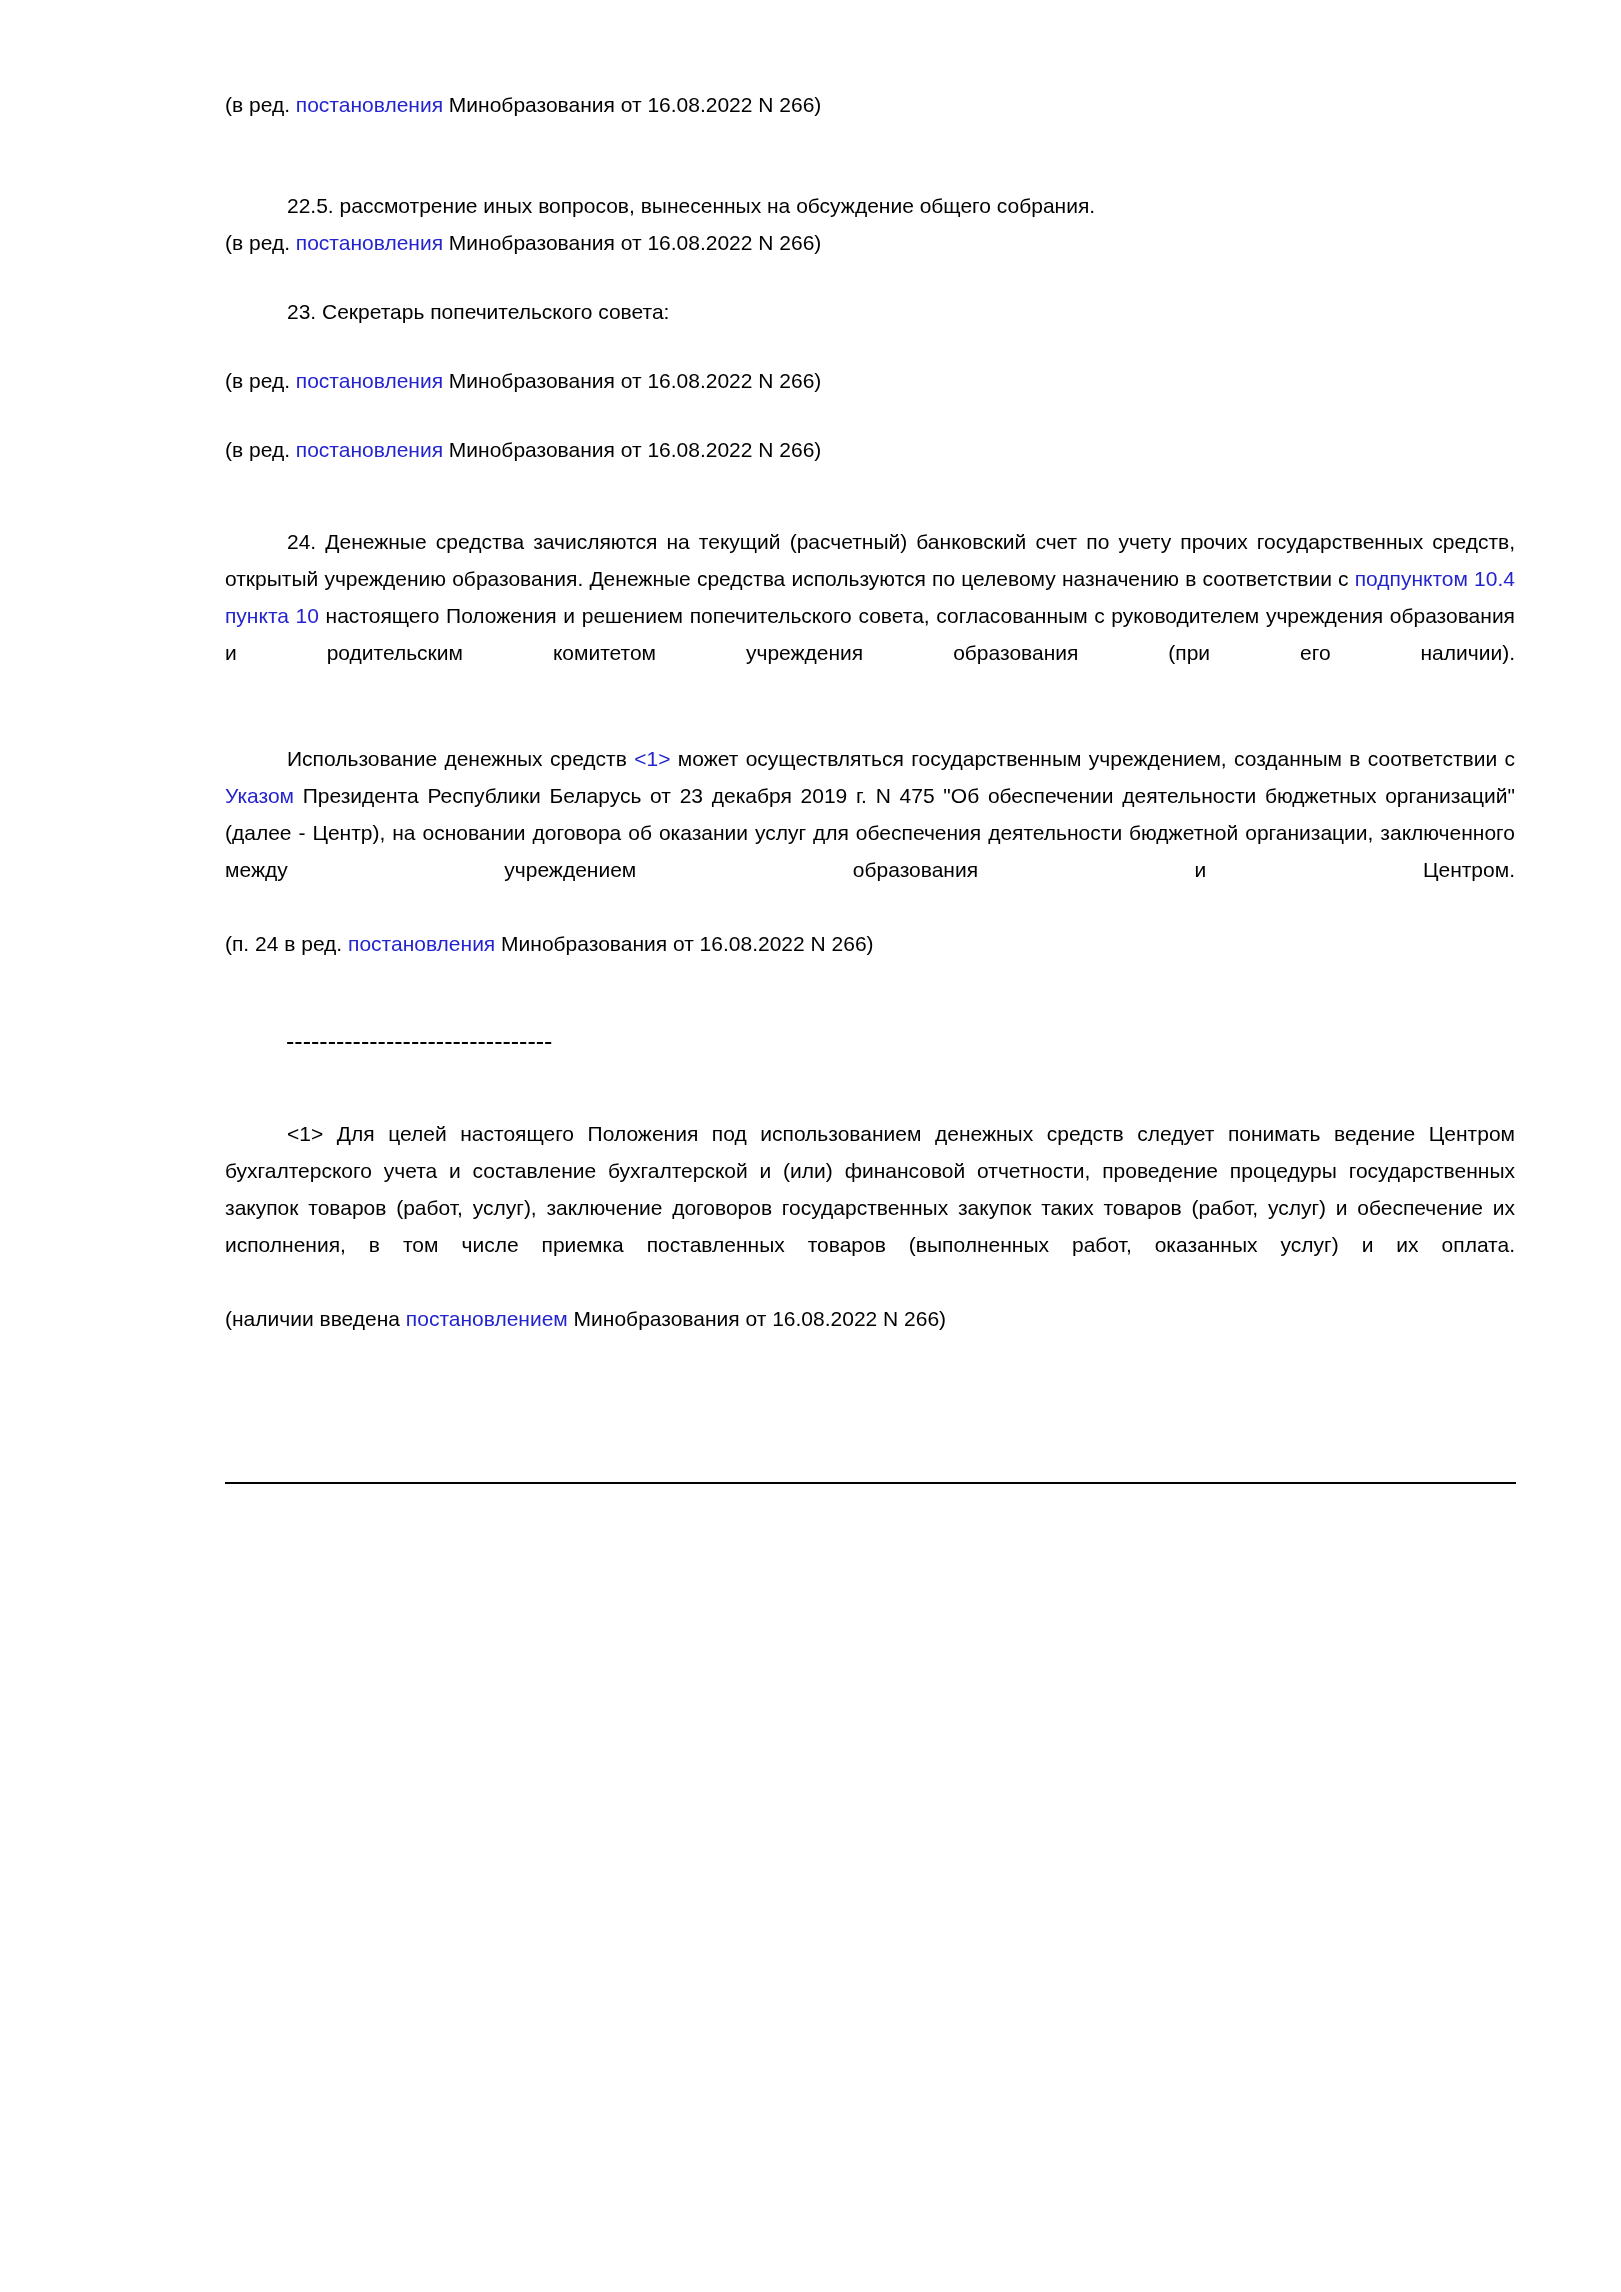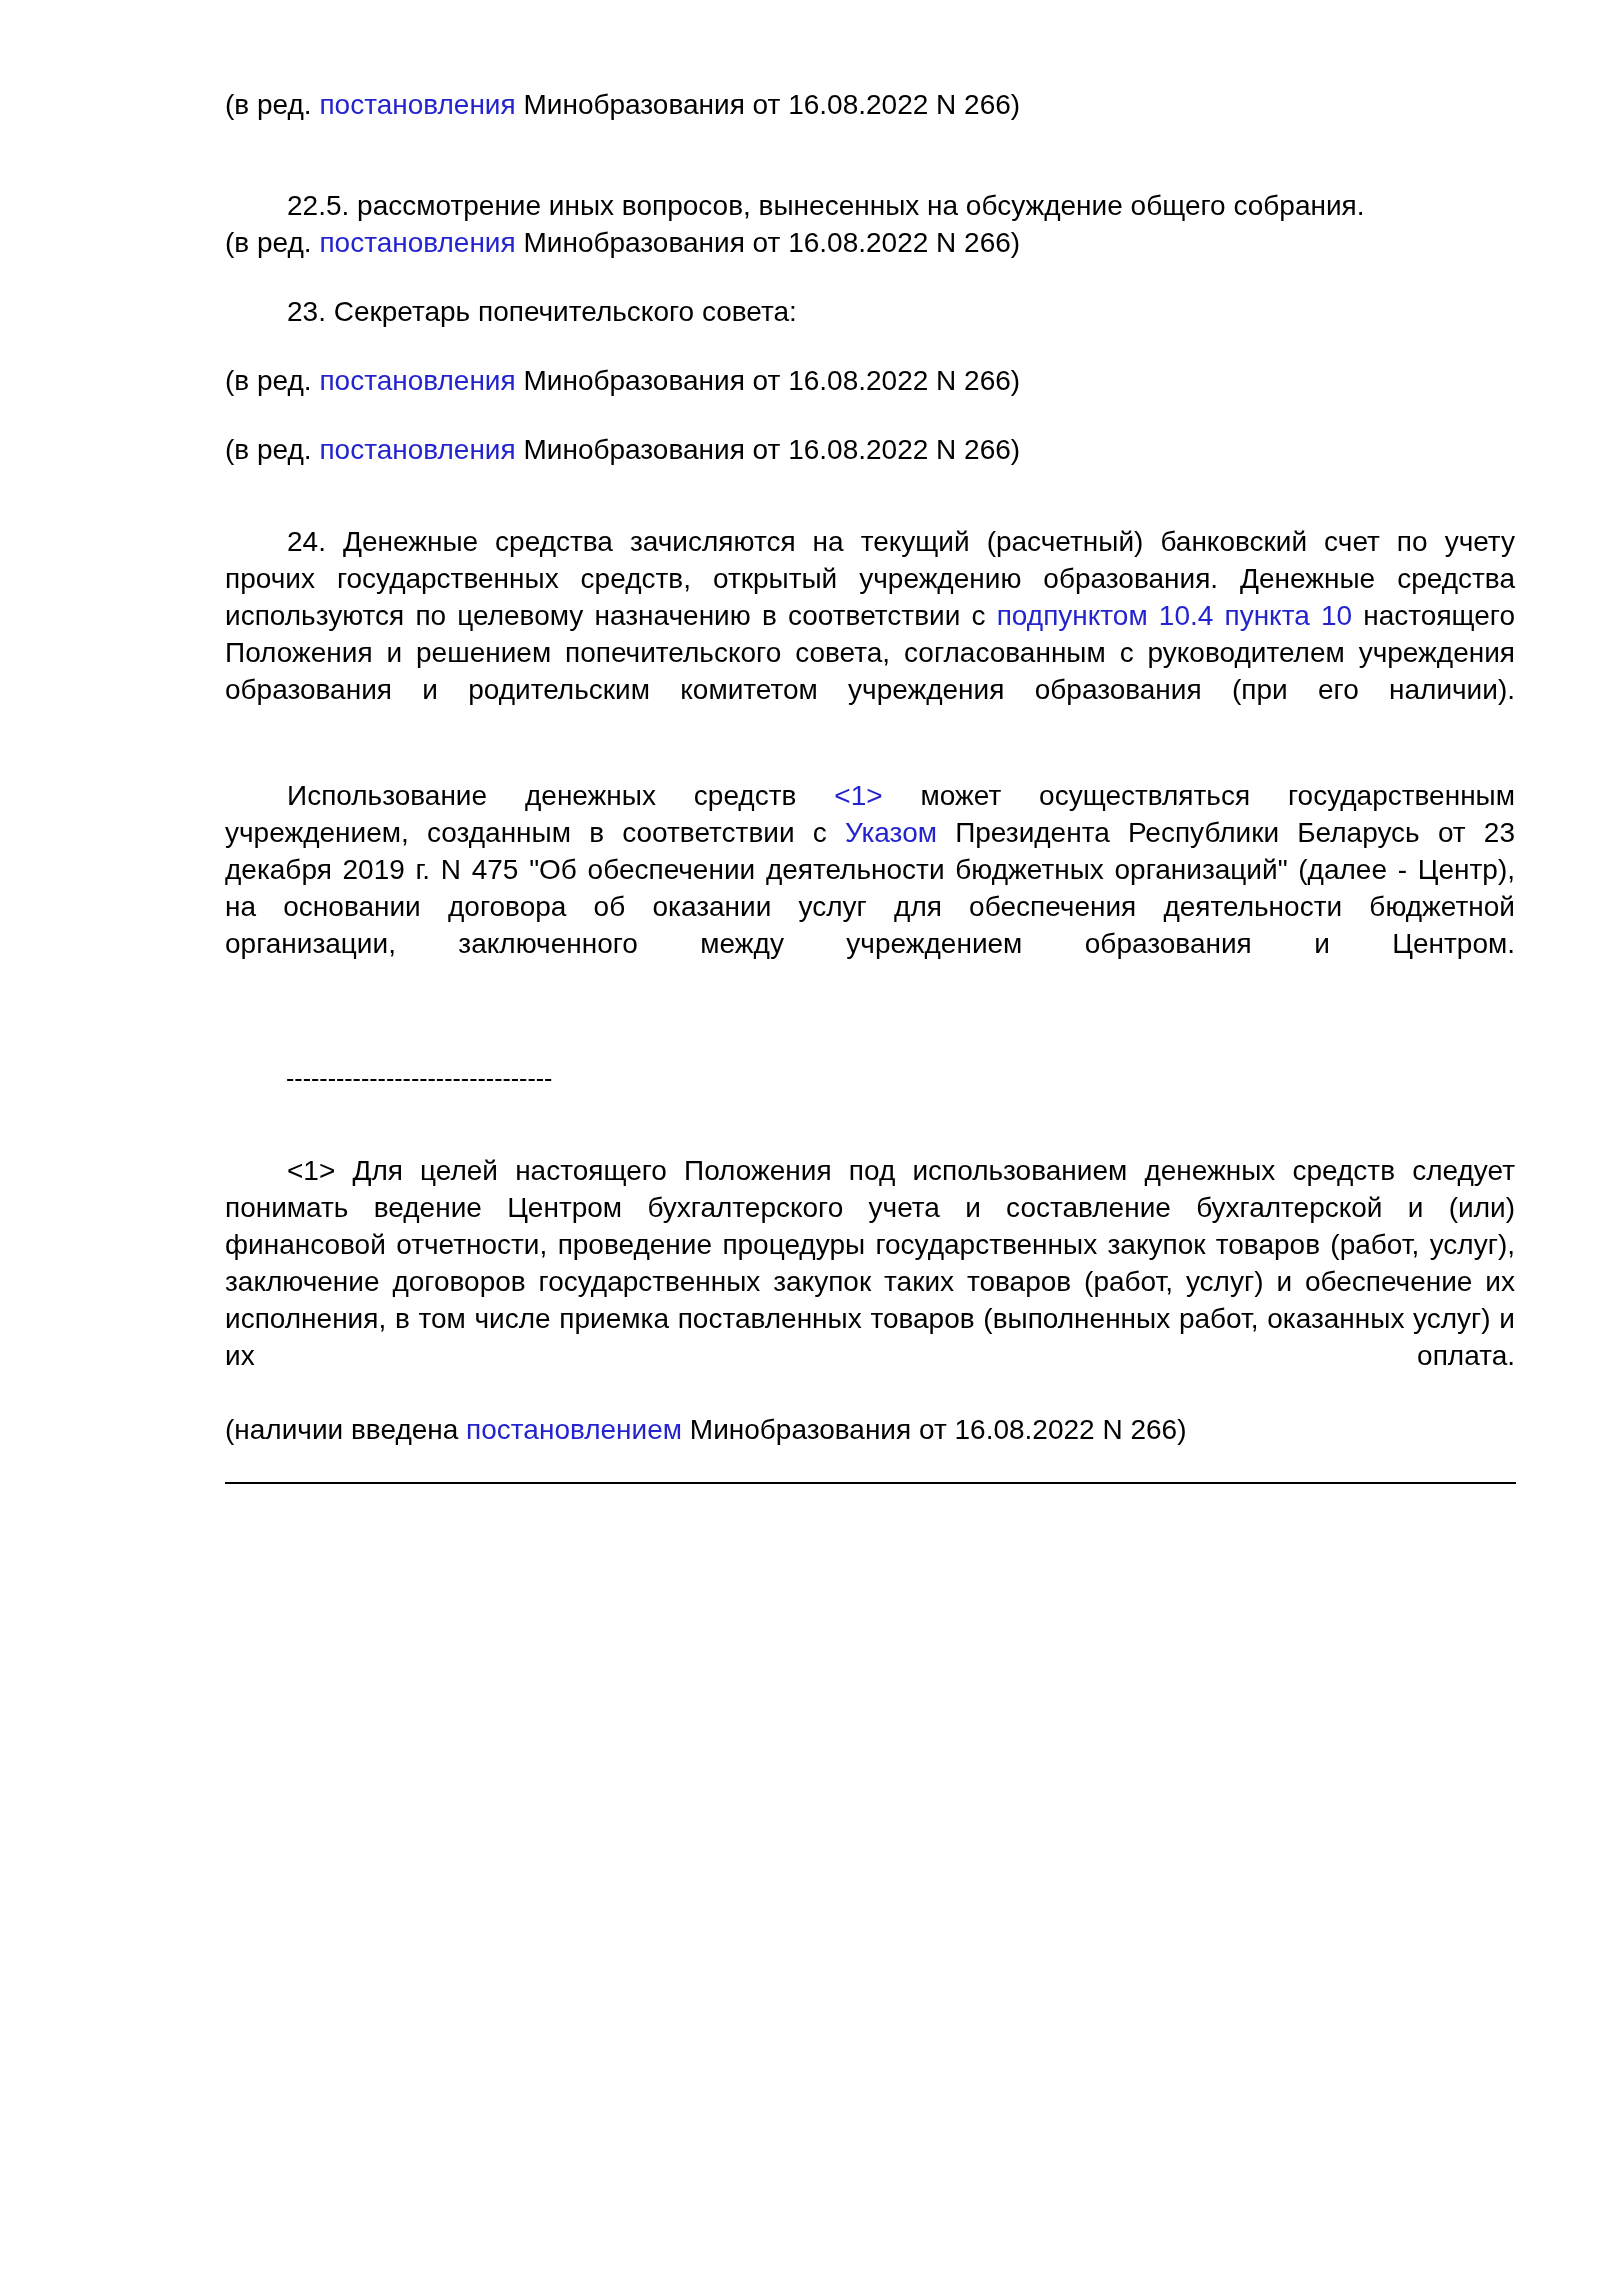--- a/index.html
+++ b/index.html
@@ -20,21 +20,21 @@
     box-sizing: border-box;
     overflow: hidden;
   }
   .content {
     position: absolute;
     left: 225px;
     top: 86px;
     width: 1290px;
   }
   .para {
-    font-size: 28px;
+    font-size: 21px;
     line-height: 37px;
     color: #000000;
     margin: 0;
     text-align: justify;
     text-justify: inter-word;
     word-spacing: 0px;
   }
   .para.indent {
     text-indent: 62px;
   }
@@ -110,20 +110,21 @@
     <p class="para noindent nostretch"><span>(в ред. </span><a class="lnk" href="#">постановления</a><span> Минобразования от 16.08.2022 N 266)</span></p>
 
     <div class="gap-lg"></div>
 
     <p class="para indent"><span>24. Денежные средства зачисляются на текущий (расчетный) банковский счет по учету прочих государственных средств, открытый учреждению образования. Денежные средства используются по целевому назначению в соответствии с </span><a class="lnk" href="#">подпунктом 10.4 пункта 10</a><span> настоящего Положения и решением попечительского совета, согласованным с руководителем учреждения образования и родительским комитетом учреждения образования (при его наличии).</span></p>
 
     <div class="gap-md"></div>
 
     <p class="para indent"><span>Использование денежных средств </span><a class="fnref" href="#">&lt;1&gt;</a><span> может осуществляться государственным учреждением, созданным в соответствии с </span><a class="lnk" href="#">Указом</a><span> Президента Республики Беларусь от 23 декабря 2019 г. N 475 "Об обеспечении деятельности бюджетных организаций" (далее - Центр), на основании договора об оказании услуг для обеспечения деятельности бюджетной организации, заключенного между учреждением образования и Центром.</span></p>
 
+    <p class="para noindent nostretch"><span>(п. 24 в ред. </span><a class="lnk" href="#">постановления</a><span> Минобразования от 16.08.2022 N 266)</span></p>
 
     <div class="gap-xl"></div>
 
     <p class="dashline">--------------------------------</p>
 
     <div class="gap-lg"></div>
 
     <p class="para indent"><span>&lt;1&gt;</span><span> Для целей настоящего Положения под использованием денежных средств следует понимать ведение Центром бухгалтерского учета и составление бухгалтерской и (или) финансовой отчетности, проведение процедуры государственных закупок товаров (работ, услуг), заключение договоров государственных закупок таких товаров (работ, услуг) и обеспечение их исполнения, в том числе приемка поставленных товаров (выполненных работ, оказанных услуг) и их оплата.</span></p>
 
     <p class="para noindent nostretch"><span>(наличии введена </span><a class="lnk" href="#">постановлением</a><span> Минобразования от 16.08.2022 N 266)</span></p>

